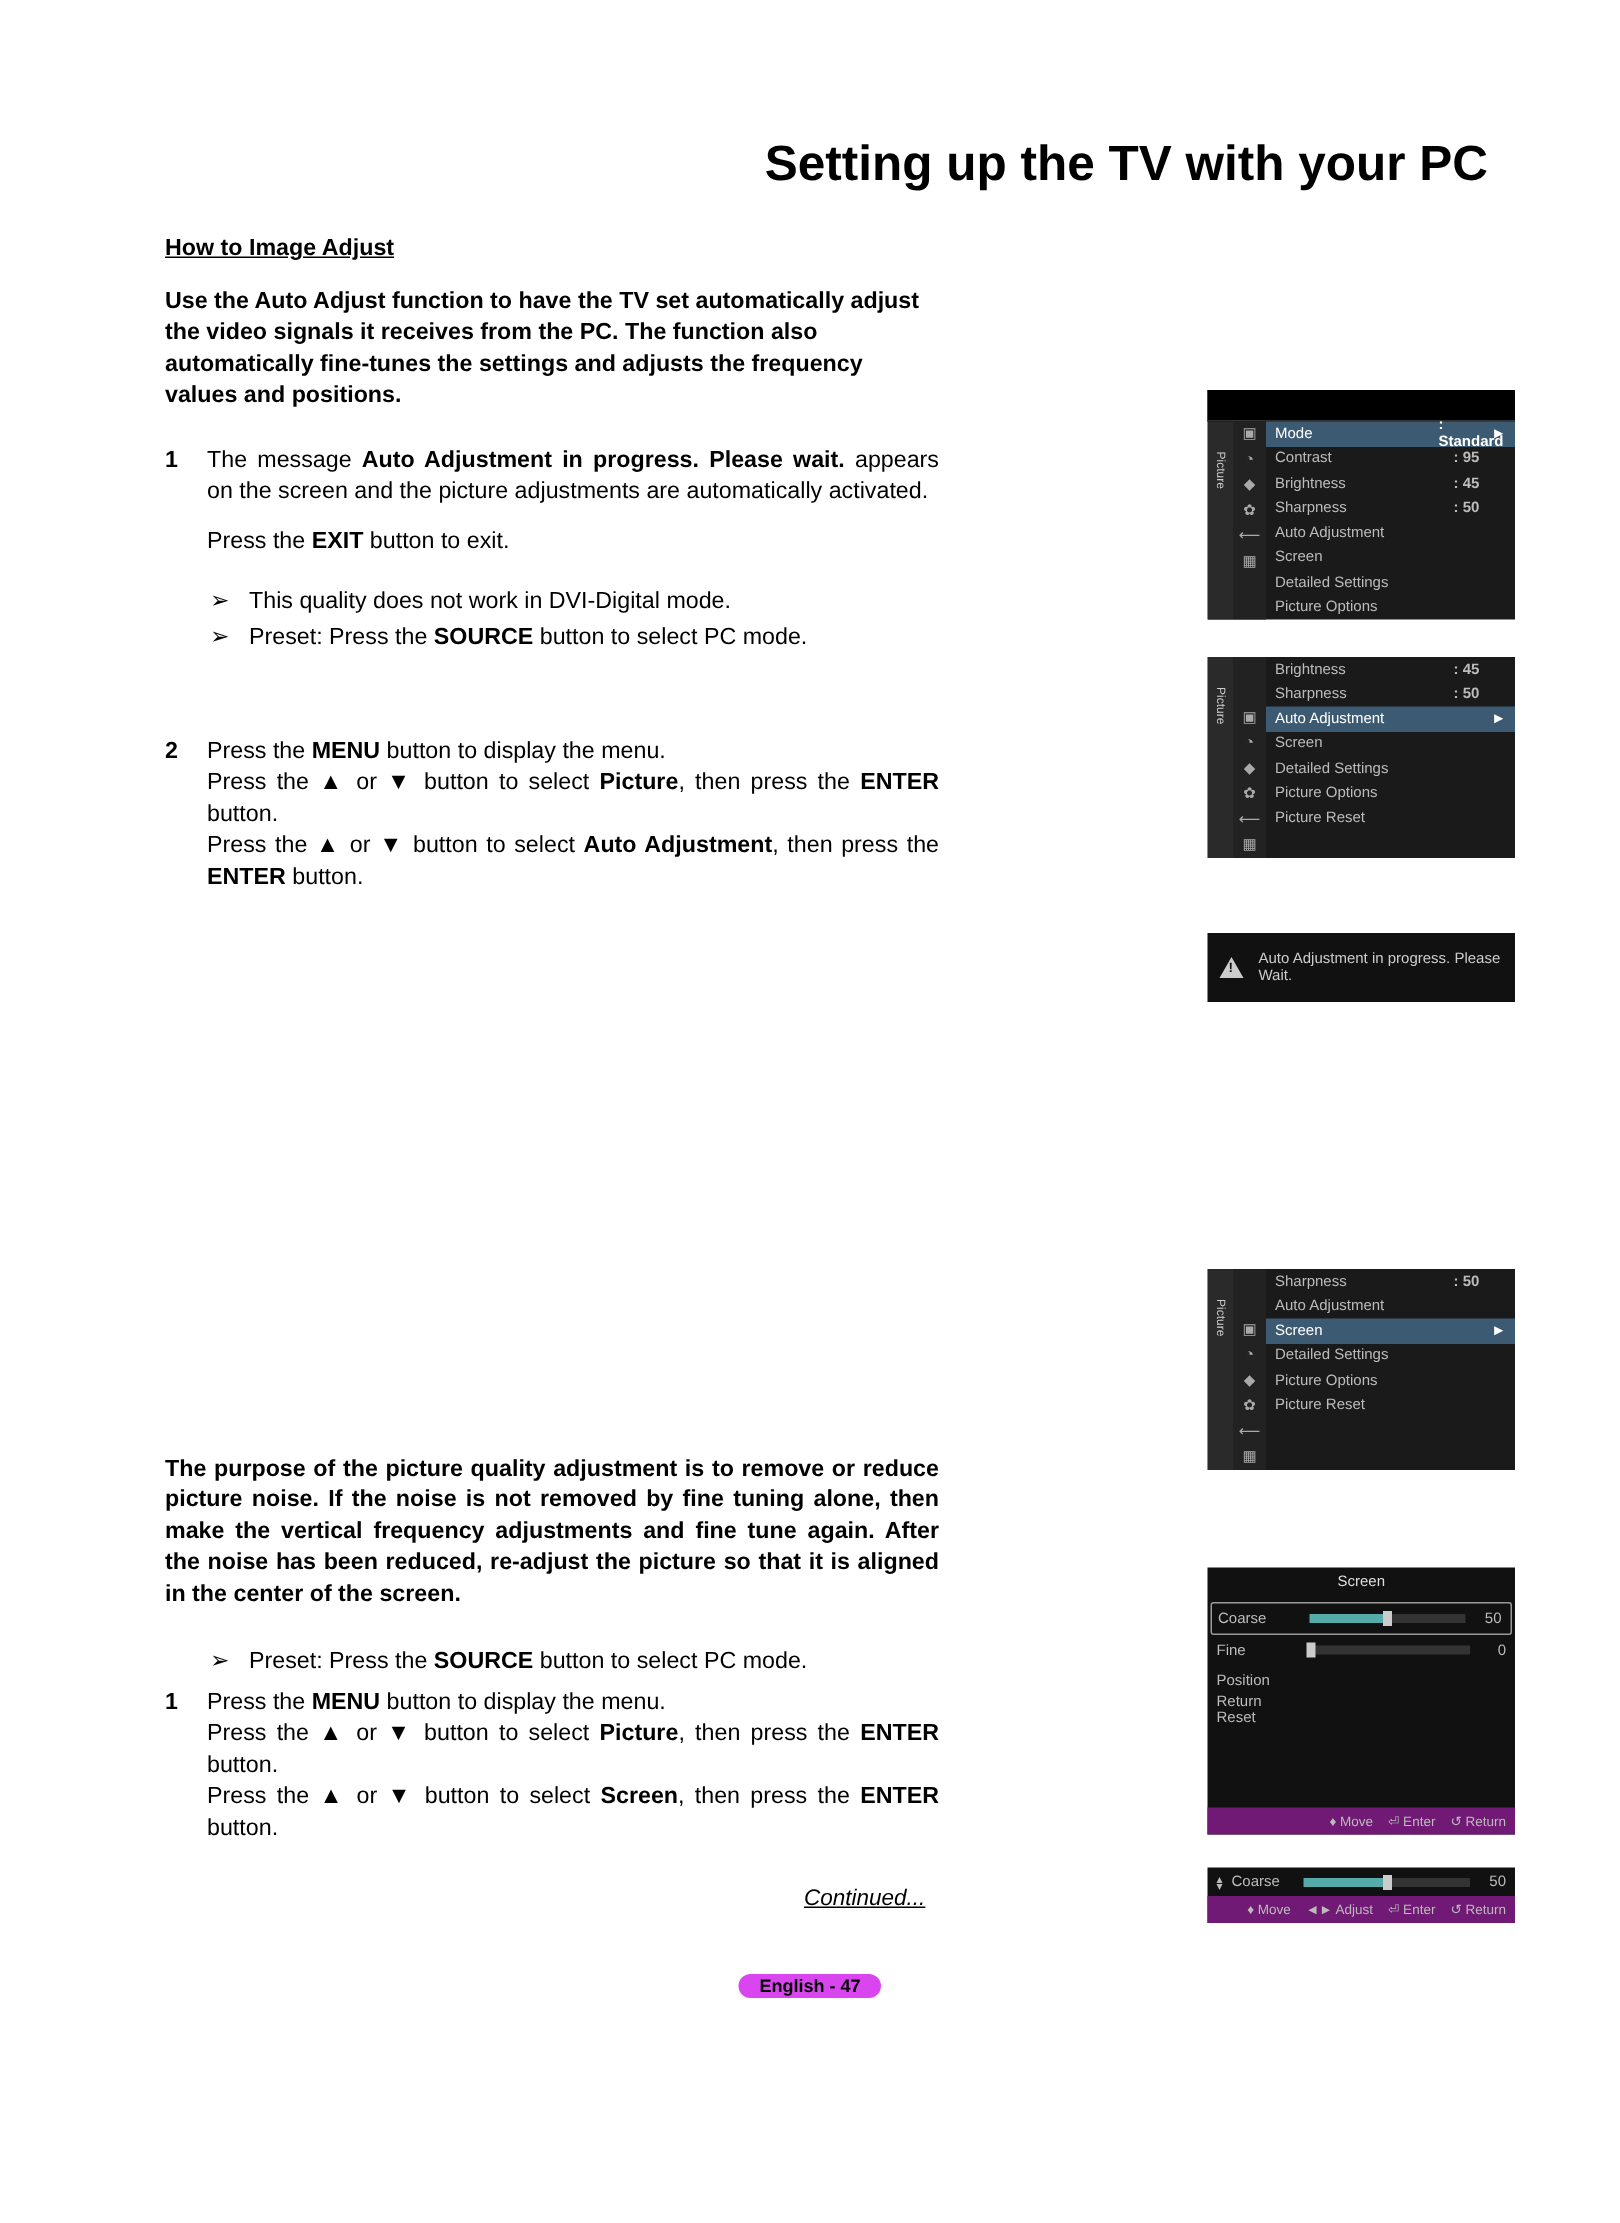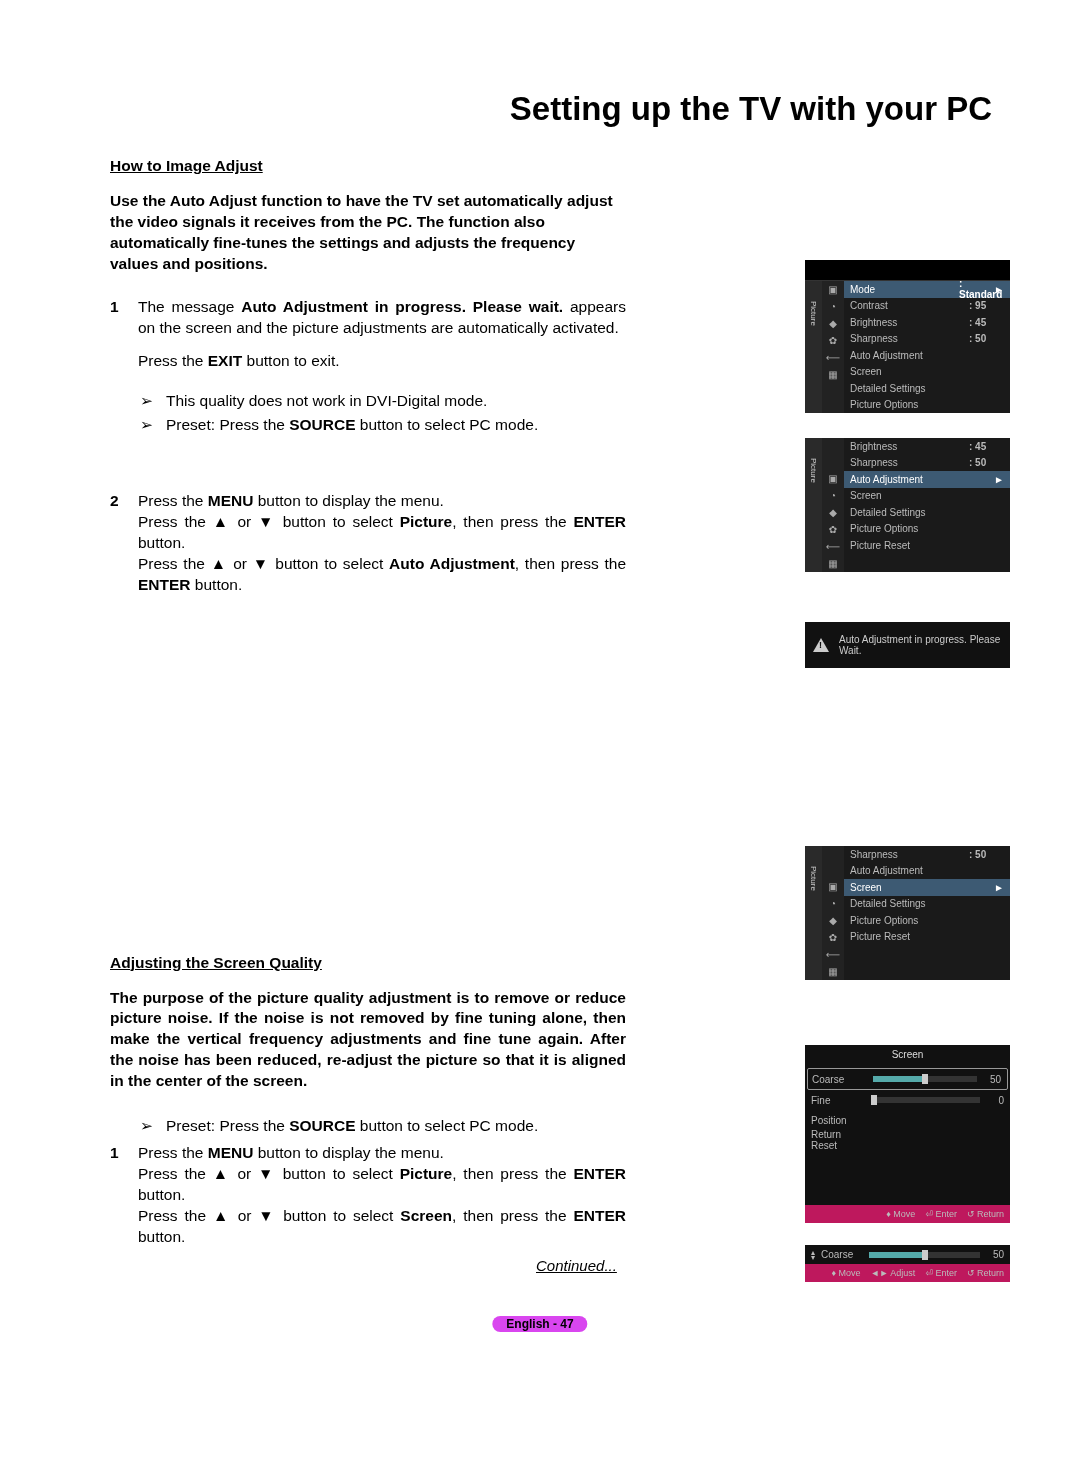--- a/index.html
+++ b/index.html
@@ -176,21 +176,21 @@
   }
   .slider .thumb {
     position: absolute;
     top: -2px;
     left: var(--pct,50%);
     transform: translateX(-50%);
     width: 6px; height: 10px;
     background: #ccc;
   }
   .screen-panel .footer, .coarse-panel .footer {
-    background: #be185d;
+    background: #701a75;
     display: flex;
     justify-content: flex-end;
     gap: 10px;
     padding: 4px 6px;
     font-size: 9px;
     color: #bbb;
   }
 
   .coarse-panel {
     position: absolute;
@@ -273,21 +273,20 @@
         <div><span>Press the </span><b>MENU</b><span> button to display the menu.</span></div>
         <div><span>Press the ▲ or ▼ button to select </span><b>Picture</b><span>, then press the </span><b>ENTER</b><span> button.</span></div>
         <div><span>Press the ▲ or ▼ button to select </span><b>Auto Adjustment</b><span>, then press the </span><b>ENTER</b><span> button.</span></div>
       </div>
     </div>
   </div>
 
   <div class="gap2"></div>
 
   <div class="left-col">
-    <div class="subhead">Adjusting the Screen Quality</div>
     <div class="intro" style="text-align:justify;">The purpose of the picture quality adjustment is to remove or reduce picture noise. If the noise is not removed by fine tuning alone, then make the vertical frequency adjustments and fine tune again. After the noise has been reduced, re-adjust the picture so that it is aligned in the center of the screen.</div>
 
     <div class="note">
       <div class="note-row">
           <span class="note-arrow">➢</span>
           <span><span>Preset: Press the </span><b>SOURCE</b><span> button to select PC mode.</span></span>
         </div>
     </div>
 
     <div class="step" style="margin-top:6px;">

